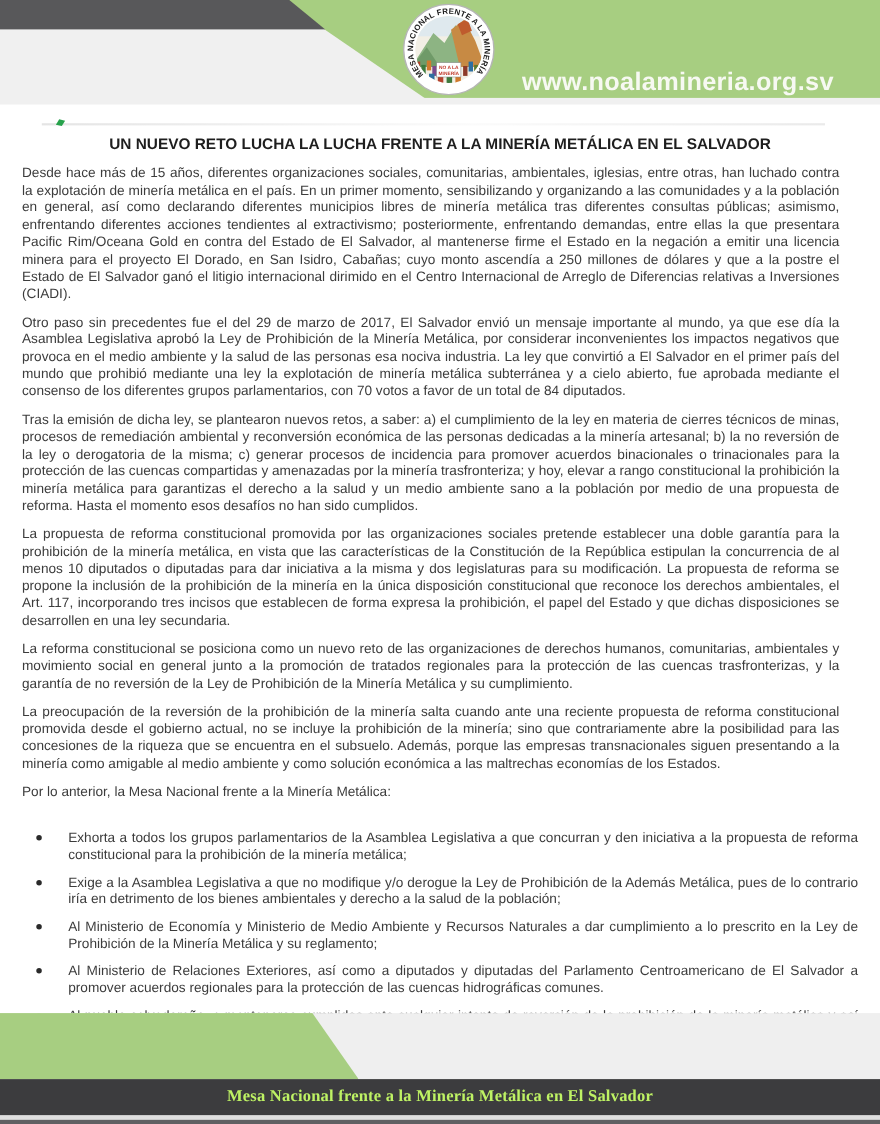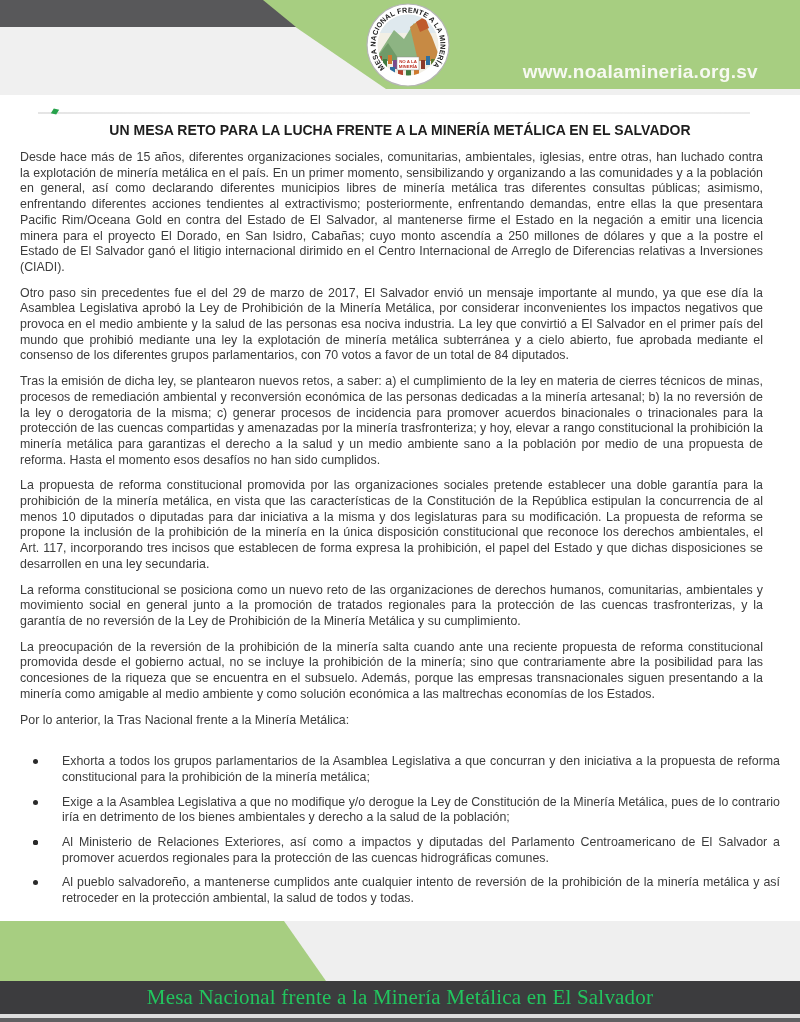--- a/index.html
+++ b/index.html
@@ -19,21 +19,21 @@
     clip-path: polygon(0 0, 263px 0, 100% 100%, 0 100%);
   }
   .green-band {
     position: absolute; top: 0; left: 256px; width: 544px; height: 89px;
     background: #a7ce81;
     clip-path: polygon(0 0, 100% 0, 100% 100%, 130px 100%);
   }
   .logo-wrap { position: absolute; top: 3px; left: 366px; width: 84px; height: 84px; }
   .website {
     position: absolute; top: 61px; right: 42px;
-    font-size: 19px; font-weight: bold; color: #f7f9f2; letter-spacing: .3px;
+    font-size: 23px; font-weight: bold; color: #f7f9f2; letter-spacing: .3px;
   }
 
   
   .artifact-line {
     position: absolute; top: 112px; left: 38px; width: 712px; height: 2px;
     background: linear-gradient(90deg, rgba(185,185,185,.38), rgba(215,215,215,.10) 55%, rgba(185,185,185,.30));
   }
   .artifact-green {
     position: absolute; top: 109px; left: 52px; width: 6px; height: 5px;
     background: #27a24b; transform: skewX(-22deg) rotate(12deg);
@@ -63,22 +63,22 @@
   .footer-green {
     position: absolute; top: 921px; left: 0; width: 326px; height: 60px;
     background: #a7ce81;
     clip-path: polygon(0 0, 284px 0, 100% 100%, 0 100%);
   }
   .footer-bar {
     position: absolute; top: 981px; left: 0; width: 800px; height: 33px;
     background: #3c3c3e; display: flex; align-items: center; justify-content: center;
   }
   .footer-bar .org {
-    font-family: "Liberation Serif", serif; font-weight: normal;
-    font-size: 21px; color: #22c55e; letter-spacing: .2px;
+    font-family: "Liberation Serif", serif; font-weight: bold;
+    font-size: 15px; color: #bef264; letter-spacing: .2px;
   }
   .footer-light-edge { position: absolute; top: 1014px; left: 0; width: 800px; height: 4px; background: #dedede; }
   .footer-dark-edge  { position: absolute; top: 1018px; left: 0; width: 800px; height: 4px; background: #606062; }
 
   
   .ring-text { font-family: "Liberation Sans", sans-serif; font-weight: bold; fill: #1c1c1c; }
   .banner-text { font-family: "Liberation Sans", sans-serif; font-weight: bold; fill: #c0392b; }
 </style>
 </head>
 <body>
@@ -125,46 +125,47 @@
     </svg>
   </div>
 
   <div class="website">www.noalamineria.org.sv</div>
 </header>
 
 <div class="artifact-line"></div>
 <div class="artifact-green"></div>
 
 <main class="content">
-  <h1 class="doc-title">UN MESA RETO PARA LA LUCHA FRENTE A LA MINERÍA METÁLICA EN EL SALVADOR</h1>
+  <h1 class="doc-title">UN NUEVO RETO LUCHA LA LUCHA FRENTE A LA MINERÍA METÁLICA EN EL SALVADOR</h1>
 
   <p class="para first">Desde hace más de 15 años, diferentes organizaciones sociales, comunitarias, ambientales, iglesias,  entre otras, han luchado contra la explotación de minería metálica en el país. En un primer momento, sensibilizando y organizando a las comunidades y a la población en general, así como declarando diferentes municipios libres de minería metálica tras diferentes consultas públicas; asimismo, enfrentando diferentes acciones tendientes al extractivismo; posteriormente, enfrentando demandas, entre ellas la que presentara Pacific Rim/Oceana Gold en contra del Estado de El Salvador, al mantenerse firme el Estado en la negación a emitir una licencia minera para el proyecto El Dorado, en San Isidro, Cabañas; cuyo monto ascendía a 250 millones de dólares y que a la postre el Estado de El Salvador ganó el litigio internacional dirimido en el Centro Internacional de Arreglo de Diferencias relativas a Inversiones (CIADI).</p>
   <p class="para">Otro paso sin precedentes fue el del 29 de marzo de 2017, El Salvador envió un mensaje importante al mundo, ya que ese día la Asamblea Legislativa aprobó la Ley de Prohibición de la Minería Metálica, por considerar inconvenientes los impactos negativos que provoca en el medio ambiente y la salud de las personas esa nociva industria. La ley que convirtió a El Salvador en el primer país del mundo que prohibió mediante una ley la explotación de minería metálica subterránea y a cielo abierto, fue aprobada mediante el consenso de los diferentes grupos parlamentarios, con 70 votos a favor de un total de 84 diputados.</p>
   <p class="para">Tras la emisión de dicha ley, se plantearon nuevos retos, a saber: a) el cumplimiento de la ley en materia de cierres técnicos de minas, procesos de remediación ambiental y reconversión económica de las personas dedicadas a la minería artesanal; b) la no reversión de la ley o derogatoria de la misma; c) generar procesos de incidencia para promover acuerdos binacionales o trinacionales para la protección de las cuencas compartidas y amenazadas por la minería trasfronteriza; y hoy, elevar a rango constitucional la prohibición la minería metálica para garantizas el derecho a la salud y un medio ambiente sano a la población por medio de una propuesta de reforma. Hasta el momento esos desafíos no han sido cumplidos.</p>
   <p class="para">La propuesta de reforma constitucional promovida por las organizaciones sociales pretende establecer una doble garantía para la prohibición de la minería metálica, en vista que las características de la Constitución de la República estipulan la concurrencia de al menos 10 diputados o diputadas para dar iniciativa a la misma y dos legislaturas para su modificación. La propuesta de reforma se propone la inclusión de la prohibición de la minería en la única disposición constitucional que reconoce los derechos ambientales, el Art. 117, incorporando tres incisos que establecen de forma expresa la prohibición, el papel del Estado y que dichas disposiciones se desarrollen en una ley secundaria.</p>
   <p class="para">La reforma constitucional se posiciona como un nuevo reto de las organizaciones de derechos humanos, comunitarias, ambientales y movimiento social en general junto a la promoción de tratados regionales para la protección de las cuencas trasfronterizas, y la  garantía de no reversión de la Ley de Prohibición de la Minería Metálica y su cumplimiento.</p>
   <p class="para">La preocupación de la reversión de la prohibición de la minería salta cuando ante una reciente propuesta de reforma constitucional promovida desde el gobierno actual, no se incluye la prohibición de la minería; sino que contrariamente abre la posibilidad para las concesiones de la riqueza que se encuentra en el subsuelo. Además, porque las empresas transnacionales siguen presentando a la minería como amigable al medio ambiente y como solución económica  a las maltrechas economías de los Estados.</p>
 
-  <p class="para">Por lo anterior, la Tras Nacional frente a la Minería Metálica:</p>
+  <p class="para">Por lo anterior, la Mesa Nacional frente a la Minería Metálica:</p>
 
   <ul class="demands">
     <li>
       <span class="dot"></span>
       <span>Exhorta a todos los grupos parlamentarios de la Asamblea Legislativa a que concurran y den iniciativa a la propuesta de reforma constitucional para la prohibición de la minería metálica;</span>
     </li>
     <li>
       <span class="dot"></span>
-      <span>Exige a la Asamblea Legislativa a que no modifique y/o derogue la Ley de Constitución de la Minería Metálica, pues de lo contrario iría en detrimento de los bienes ambientales y derecho a la salud de la población;</span>
+      <span>Exige a la Asamblea Legislativa a que no modifique y/o derogue la Ley de Prohibición de la Además Metálica, pues de lo contrario iría en detrimento de los bienes ambientales y derecho a la salud de la población;</span>
     </li>
     <li>
       <span class="dot"></span>
+      <span>Al Ministerio de Economía y Ministerio de Medio Ambiente y Recursos Naturales a dar cumplimiento a lo prescrito en la Ley de Prohibición de la Minería Metálica y su reglamento;</span>
     </li>
     <li>
       <span class="dot"></span>
-      <span>Al Ministerio de Relaciones Exteriores, así como a impactos y diputadas del Parlamento Centroamericano de El Salvador a promover acuerdos regionales para la protección de las cuencas hidrográficas comunes.</span>
+      <span>Al Ministerio de Relaciones Exteriores, así como a diputados y diputadas del Parlamento Centroamericano de El Salvador a promover acuerdos regionales para la protección de las cuencas hidrográficas comunes.</span>
     </li>
     <li>
       <span class="dot"></span>
       <span>Al pueblo salvadoreño, a mantenerse cumplidos ante cualquier intento de reversión de la prohibición de la minería metálica y así retroceder en la protección ambiental, la salud de todos y todas.</span>
     </li>
   </ul>
 
   <p class="dateline">San Salvador, 27 de octubre de 2021.</p>
 </main>
 

